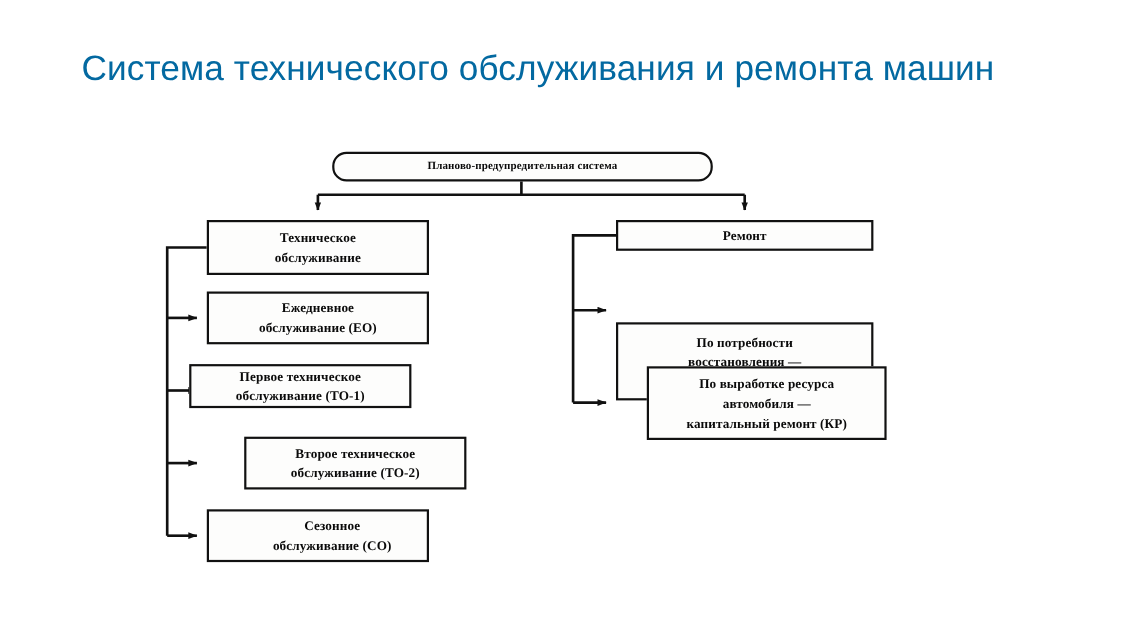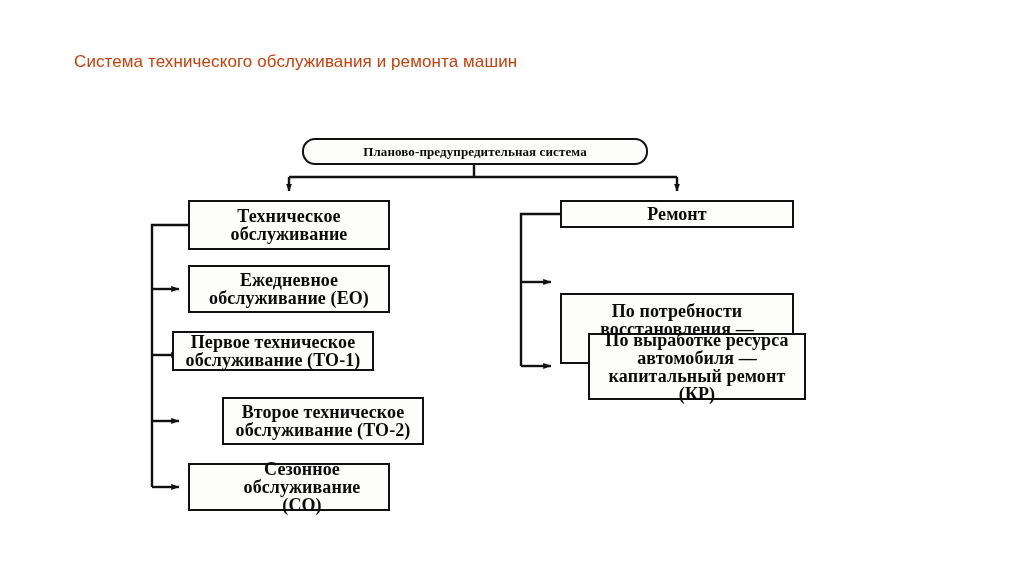--- a/index.html
+++ b/index.html
@@ -23,25 +23,25 @@
     width: 1024px;
     height: 574px;
   }
 
   .page-title {
     position: absolute;
     left: 74px;
     top: 47px;
     width: 880px;
     font-family: "Liberation Sans", "DejaVu Sans", sans-serif;
-    font-size: 17px;
+    font-size: 32px;
     font-weight: 400;
     line-height: 30px;
     letter-spacing: 0.1px;
-    color: #c2410c;
+    color: #0369a1;
     white-space: nowrap;
   }
 
   .diagram-canvas {
     position: absolute;
     left: 0;
     top: 110px;
     width: 1024px;
     height: 420px;
   }
@@ -58,40 +58,40 @@
     position: absolute;
     box-sizing: border-box;
     background: #fdfdfc;
     border: 2.4px solid #111111;
     display: flex;
     align-items: center;
     justify-content: center;
     text-align: center;
     font-family: "Liberation Serif", "DejaVu Serif", serif;
     font-weight: 700;
-    font-size: 18px;
+    font-size: 12px;
     line-height: 18px;
     color: #0a0a0a;
     padding: 2px 6px;
     letter-spacing: 0.1px;
   }
 
   .node-label {
     display: block;
     width: 100%;
     white-space: pre-line;
   }
 
   
   #node-root {
     left: 302px;
     top: 28px;
     width: 346px;
     height: 27px;
-    font-size: 13px;
+    font-size: 10px;
     border-radius: 13px;
   }
 
   
   #node-to {
     left: 188px;
     top: 90px;
     width: 202px;
     height: 50px;
   }

